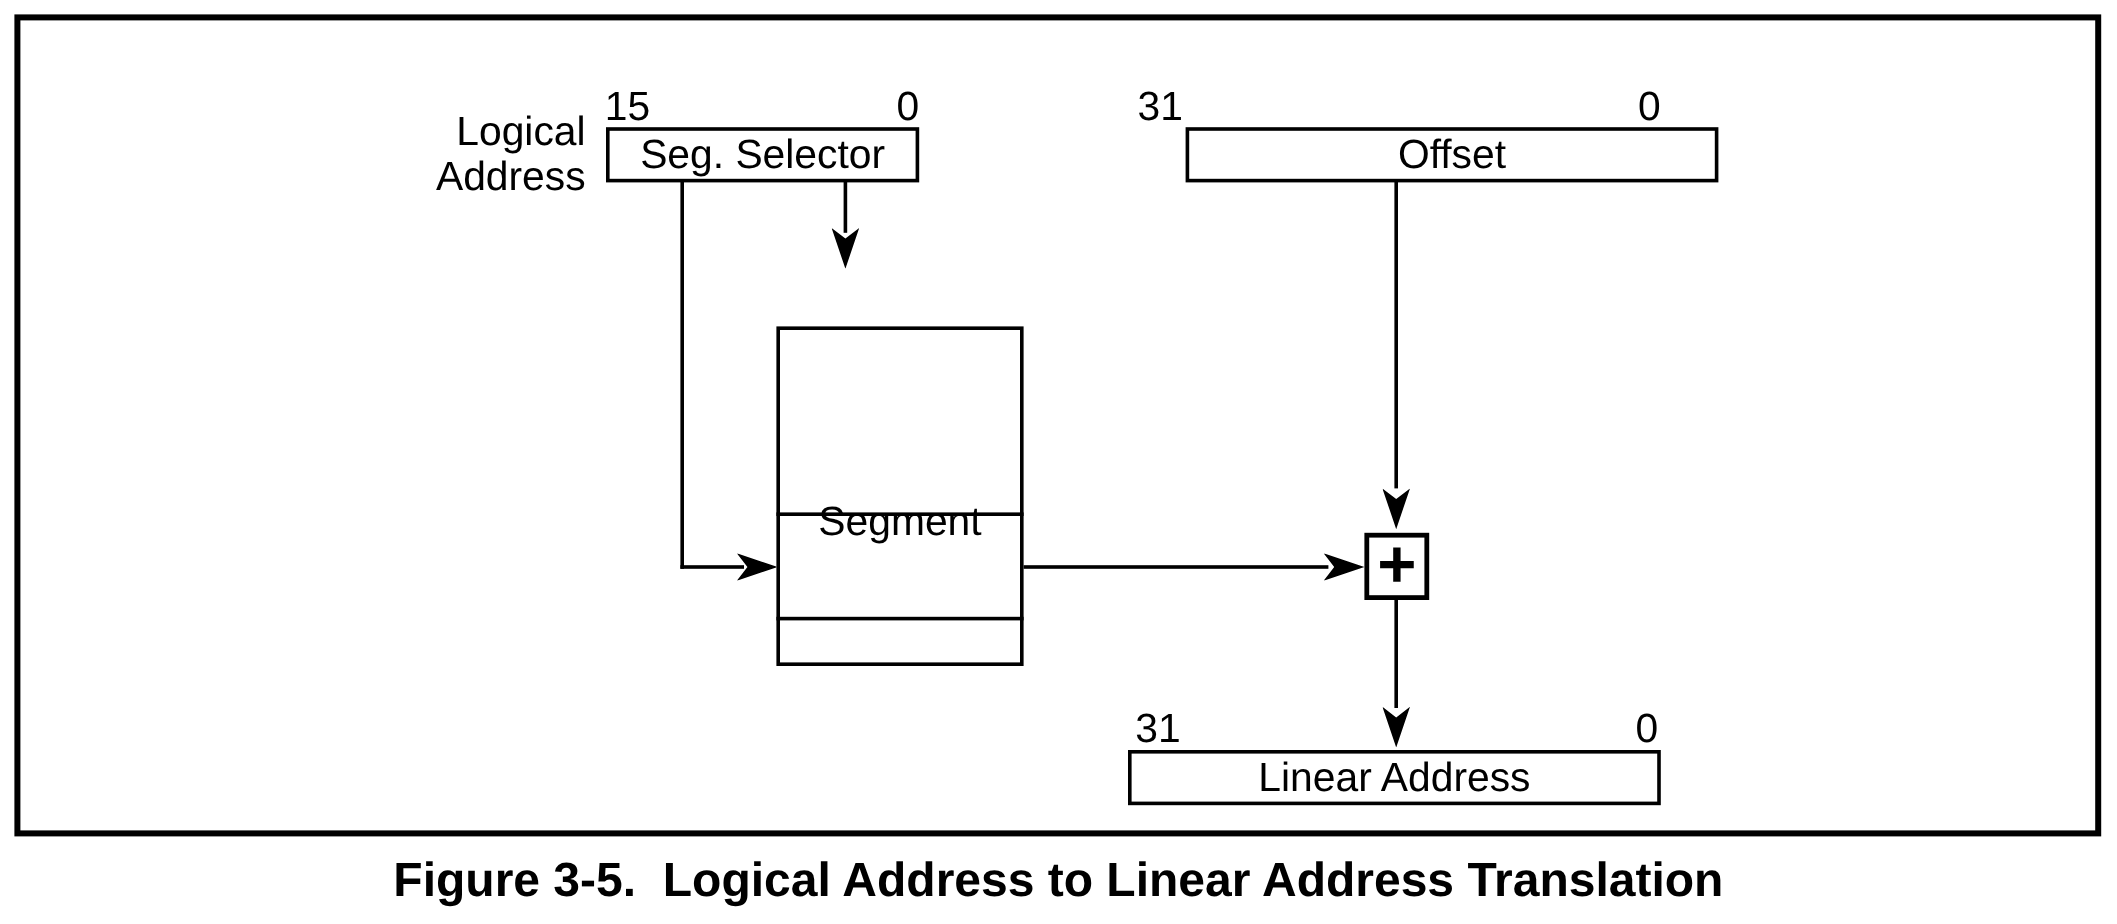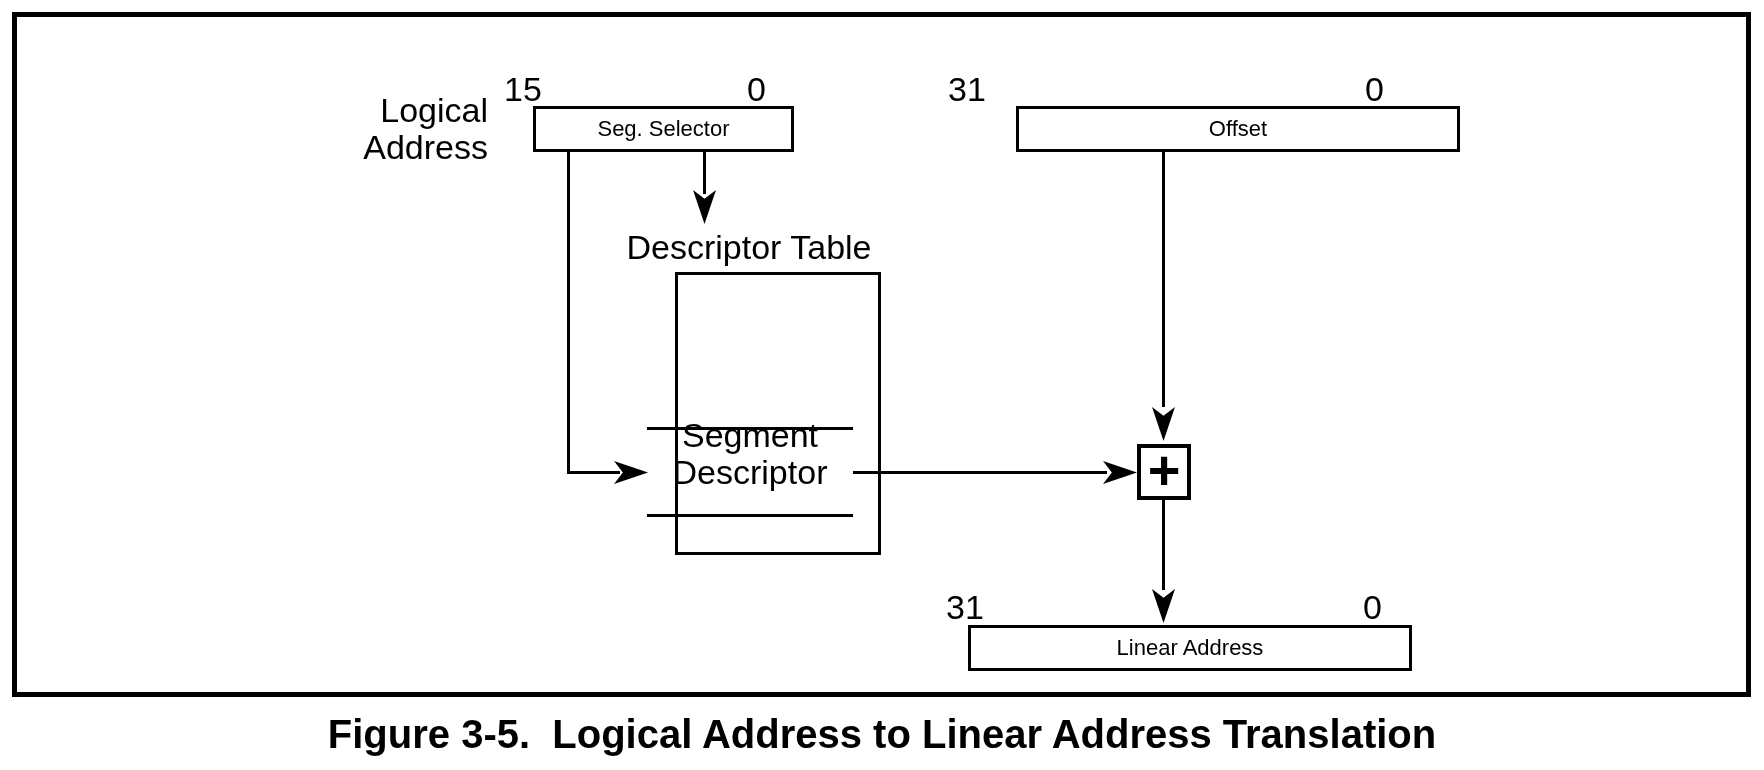--- a/index.html
+++ b/index.html
@@ -11,21 +11,21 @@
     font-family:"Liberation Sans", sans-serif;
     overflow:hidden;
   }
   .frame{
     position:absolute;left:12px;top:12px;width:1739px;height:685px;
     border:5px solid #000;box-sizing:border-box;background:#fff;
   }
   .box{
     position:absolute;border:3px solid #000;box-sizing:border-box;background:#fff;
     display:flex;align-items:center;justify-content:center;
-    font-size:22px;line-height:1;white-space:nowrap;margin-left:28px;
+    font-size:34px;line-height:1;white-space:nowrap;
   }
   .lbl{
     position:absolute;font-size:34px;line-height:1;white-space:nowrap;
   }
   .lbl.center{text-align:center;}
   .lbl.right{text-align:right;}
   .multiline{line-height:37px;}
   .line{position:absolute;background:#000;}
   .arrow-down{
     position:absolute;width:23px;height:34px;background:#000;
@@ -73,29 +73,27 @@
     <span>Offset</span>
   </div>
 
   <div class="line" style="left:567px;top:150px;width:3px;height:324px;"></div>
   <div class="line" style="left:567px;top:471px;width:53px;height:3px;"></div>
   <div class="arrow-right" style="left:614px;top:461px;"></div>
 
   <div class="line" style="left:703px;top:150px;width:3px;height:44px;"></div>
   <div class="arrow-down" style="left:693px;top:190px;"></div>
 
-  <div class="lbl center" style="left:598px;top:230px;width:302px;">Descriptor Table</div>
 
   <div class="box" style="left:647px;top:272px;width:206px;height:283px;"></div>
   <div class="line" style="left:647px;top:427px;width:206px;height:3px;"></div>
   <div class="line" style="left:647px;top:514px;width:206px;height:3px;"></div>
 
   <div class="lbl center multiline" style="left:650px;top:417px;width:200px;">
     <div>Segment</div>
-    <div>Descriptor</div>
   </div>
 
   <div class="line" style="left:853px;top:471px;width:254px;height:3px;"></div>
   <div class="arrow-right" style="left:1103px;top:461px;"></div>
 
   <div class="line" style="left:1162px;top:150px;width:3px;height:257px;"></div>
   <div class="arrow-down" style="left:1152px;top:407px;"></div>
 
   <div class="plus-box">
     <span>+</span>

